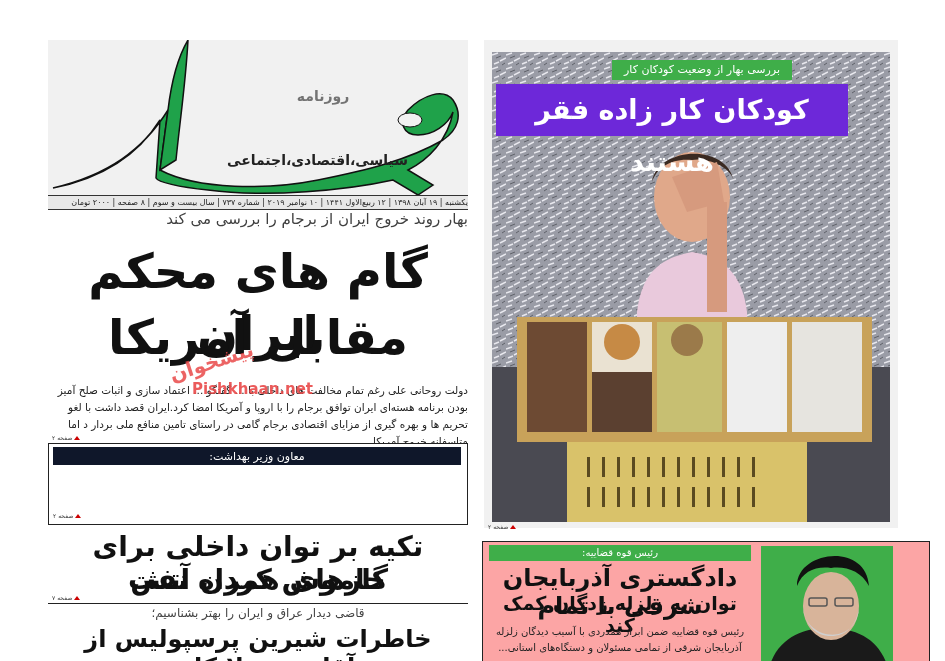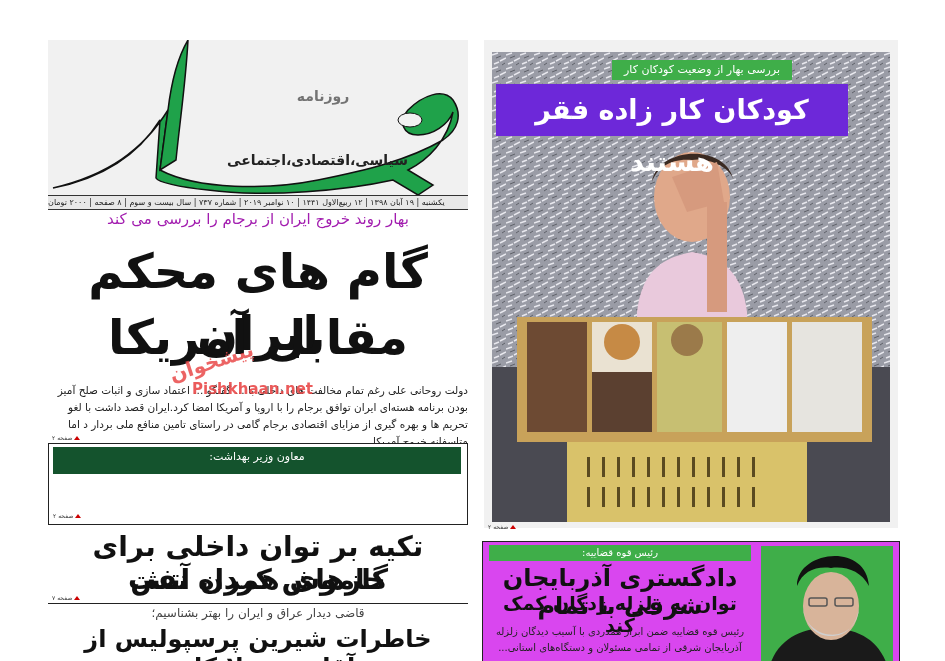--- a/index.html
+++ b/index.html
@@ -4,47 +4,47 @@
 <style>
   html,body{margin:0;padding:0;}
   body{width:945px;height:661px;background:#ffffff;position:relative;overflow:hidden;font-family:"DejaVu Sans",sans-serif;}
   .abs{position:absolute;}
   .rtl{direction:rtl;text-align:center;}
   
   #masthead{left:48px;top:40px;width:420px;height:155px;background:#f1f1f1;}
   #logo{left:0;top:0;width:420px;height:155px;}
   #subtitle1{left:200px;top:48px;width:150px;font-size:14px;font-weight:bold;color:#737373;}
   #subtitle2{left:180px;top:70px;width:180px;font-size:14px;font-weight:bold;color:#222;margin-top:42px;}
-  #dateline{left:48px;top:195px;width:420px;height:13px;background:#e8e8e8;border-top:1px solid #333;border-bottom:1px solid #333;font-size:8px;color:#222;line-height:13px;direction:rtl;text-align:left;white-space:nowrap;overflow:hidden;}
-  #kicker1{left:48px;top:210px;width:420px;font-size:15px;color:#a21caf;}
+  #dateline{left:48px;top:195px;width:420px;height:13px;background:#e8e8e8;border-top:1px solid #333;border-bottom:1px solid #333;font-size:8px;color:#222;line-height:13px;direction:rtl;text-align:right;white-space:nowrap;overflow:hidden;}
+  #kicker1{left:48px;top:210px;width:420px;font-size:15px;color:#404040;text-align:right;}
   #head1a{left:48px;top:240px;width:420px;font-size:48px;font-weight:900;color:#111;font-family:"DejaVu Sans",sans-serif;line-height:62px;letter-spacing:-2px;}
   #head1b{left:48px;top:306px;width:420px;font-size:48px;font-weight:900;color:#111;line-height:62px;letter-spacing:-2px;}
   #watermark1{left:168px;top:350px;font-size:20px;color:#e94a4a;font-weight:bold;transform:rotate(-18deg);opacity:0.85;}
   #watermark2{left:192px;top:380px;font-size:15px;color:#e94a4a;font-weight:bold;opacity:0.9;}
   #lead{left:48px;top:382px;width:420px;font-size:10.5px;line-height:17px;color:#222;direction:rtl;text-align:right;}
   .pageref{font-size:6px;color:#333;}
   .pageref::after{content:"";display:inline-block;width:0;height:0;border-left:3px solid transparent;border-right:3px solid transparent;border-bottom:4px solid #c00;margin-left:2px;}
   #ref1{left:52px;top:434px;}
   #box2{left:48px;top:443px;width:418px;height:80px;border:1px solid #222;background:#fff;}
-  #box2-bar{left:4px;top:3px;width:408px;height:27px;background:#14532d;color:#fff;font-size:11px;line-height:20px;}
+  #box2-bar{left:4px;top:3px;width:408px;height:18px;background:#0f172a;color:#fff;font-size:11px;line-height:20px;}
   #box2-head{left:4px;top:30px;width:408px;font-size:24px;font-weight:bold;color:#111;}
   #ref2{left:4px;top:68px;}
   #head3a{left:48px;top:530px;width:420px;font-size:28px;font-weight:900;color:#111;}
   #head3b{left:48px;top:563px;width:420px;font-size:28px;font-weight:900;color:#111;}
   #ref3{left:52px;top:594px;}
   #rule3{left:48px;top:603px;width:420px;height:1px;background:#222;}
   #kicker4{left:48px;top:606px;width:420px;font-size:12px;color:#444;}
   #head4{left:48px;top:625px;width:420px;font-size:24px;font-weight:bold;color:#111;}
   
   #photoframe{left:484px;top:40px;width:414px;height:488px;background:#f1f1f1;}
   #photo{left:492px;top:52px;width:398px;height:470px;overflow:hidden;}
   #ref5{left:488px;top:523px;}
   #kicker5{left:612px;top:60px;width:180px;height:20px;background:#3fae49;color:#fff;font-size:11px;line-height:20px;}
   #head5{left:496px;top:84px;width:352px;height:52px;background:#6d28d9;color:#fff;font-size:27px;font-weight:900;line-height:52px;}
-  #box6{left:482px;top:541px;width:416px;height:120px;border:1px solid #222;border-bottom:none;background:#d946ef;}
+  #box6{left:482px;top:541px;width:416px;height:120px;border:1px solid #222;border-bottom:none;background:#fca5a5;padding-left:30px;}
   #box6-bar{left:6px;top:3px;width:262px;height:16px;background:#3fae49;color:#fff;font-size:10px;line-height:16px;}
   #head6a{left:6px;top:22px;width:262px;font-size:24px;font-weight:bold;color:#111;}
   #head6b{left:6px;top:50px;width:262px;font-size:19px;font-weight:bold;color:#111;}
   #body6{left:6px;top:82px;width:262px;font-size:10px;line-height:16px;color:#222;direction:rtl;text-align:center;}
   #portrait{left:278px;top:4px;width:132px;height:116px;background:#3fae49;overflow:hidden;}
 </style>
 </head>
 <body>
 
 <div id="masthead" class="abs">

